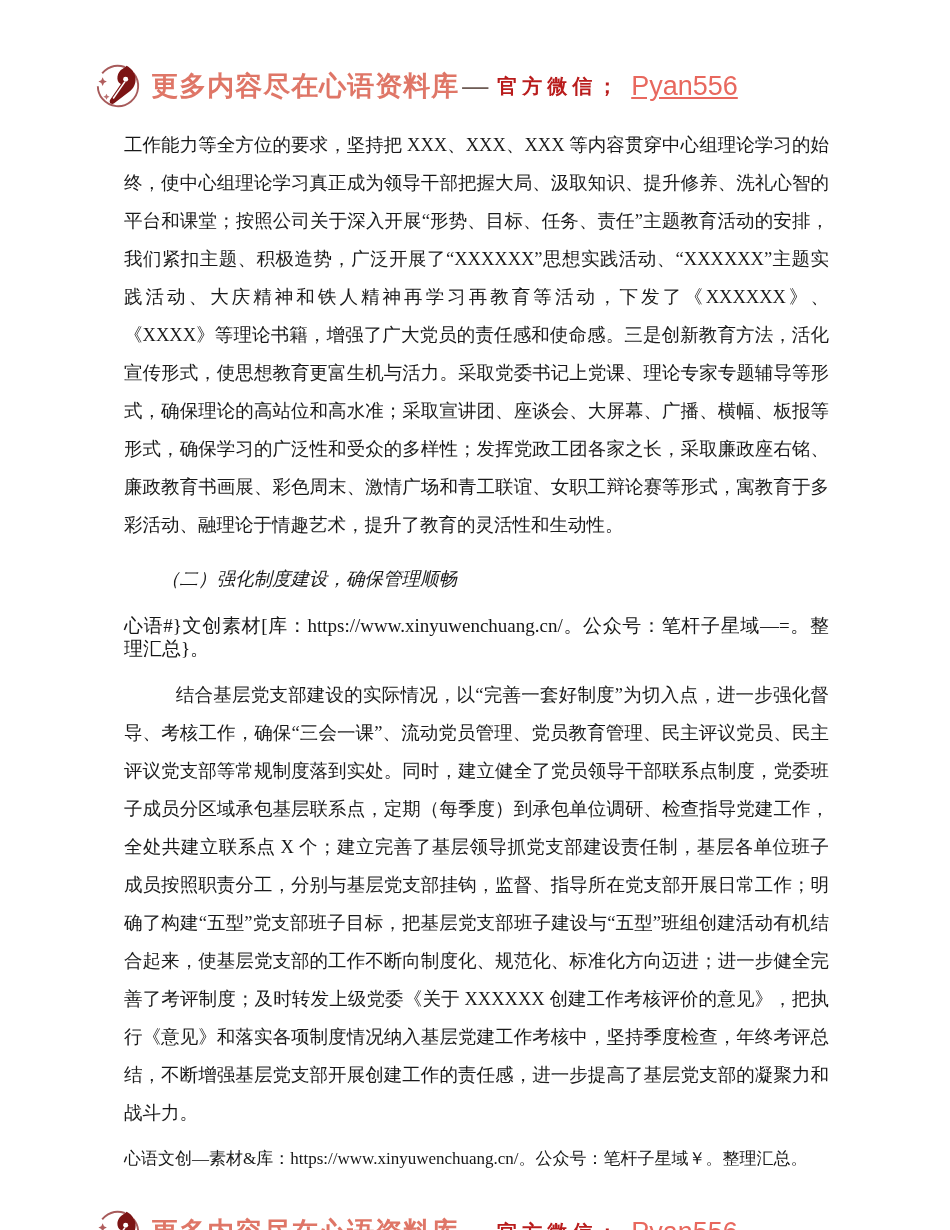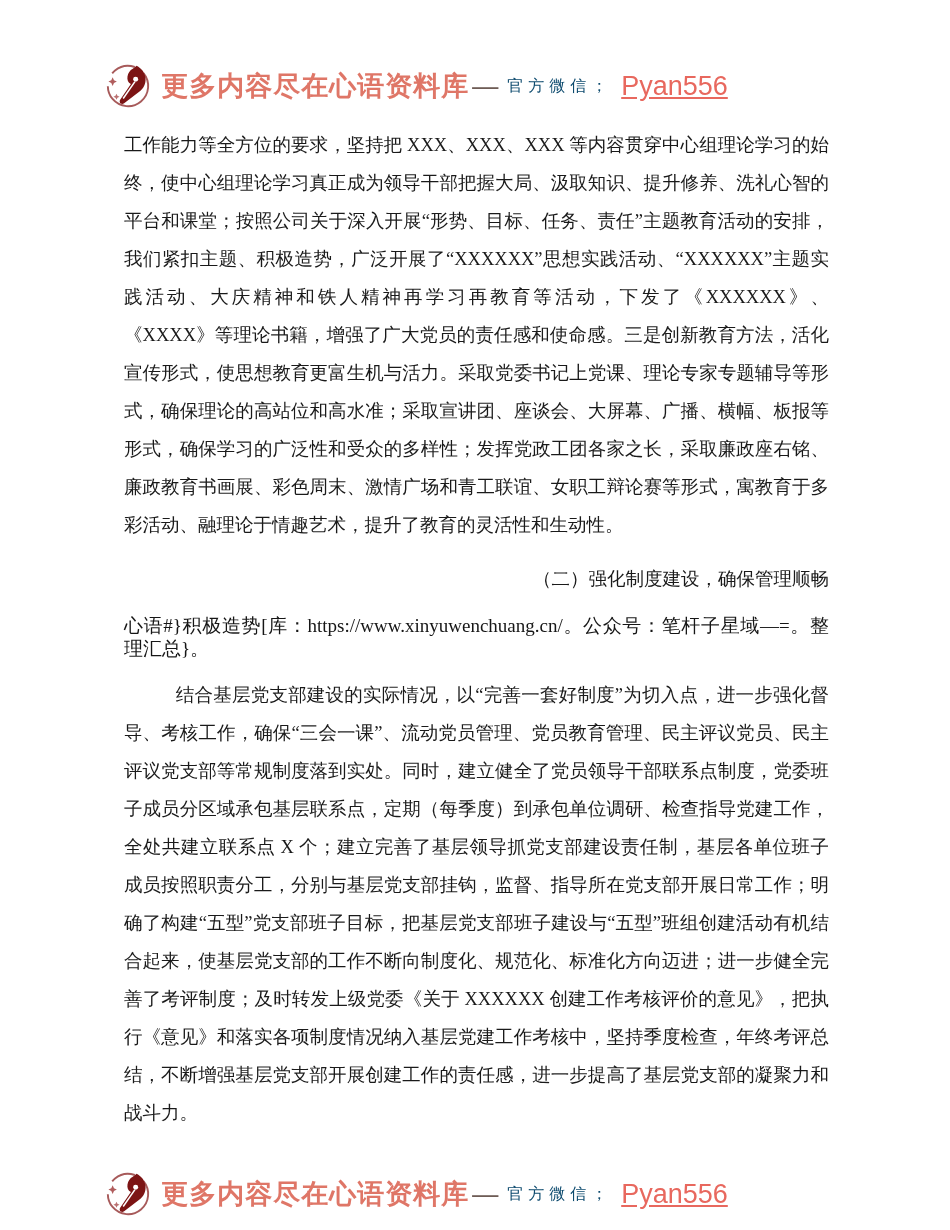--- a/index.html
+++ b/index.html
@@ -27,23 +27,23 @@
     letter-spacing: 1px;
     white-space: nowrap;
   }
   .bn-sep {
     font-size: 26px;
     font-weight: bold;
     color: #6e5c55;
     margin-left: -6px;
   }
   .bn-channel {
-    font-size: 16px;
-    font-weight: normal;
-    color: #0c4a6e;
+    font-size: 20px;
+    font-weight: bold;
+    color: #b91c1c;
     letter-spacing: 5px;
     white-space: nowrap;
   }
   .bn-id {
     font-family: "Liberation Sans", "DejaVu Sans", sans-serif;
     font-size: 27px;
     color: #e8685e;
     white-space: nowrap;
     text-decoration: underline;
   }
@@ -52,21 +52,22 @@
     width: 737px;
     margin: 16px 105px 0 108px;
     color: #1a1a1a;
     font-size: 18.5px;
     line-height: 38px;
     text-align: justify;
   }
   .content p { margin: 16px; }
   .p-heading {
     text-indent: 2em;
-    text-align: right;
+    text-align: left;
+    font-style: italic;
   }
   .p-indent { text-indent: 2.8em; }
   .wm {
     font-size: 19px;
     line-height: 23px;
     text-align: justify;
     margin: 3px 0 7px -4px;
     color: #161616;
   }
   .wm-bottom {
@@ -93,22 +94,23 @@
     </svg>
     <span class="bn-brand">更多内容尽在心语资料库</span>
     <span class="bn-sep">—</span>
     <span class="bn-channel">官方微信；</span>
     <span class="bn-id">Pyan556</span>
   </div>
 
   <div class="content">
     <p>工作能力等全方位的要求，坚持把 XXX、XXX、XXX 等内容贯穿中心组理论学习的始终，使中心组理论学习真正成为领导干部把握大局、汲取知识、提升修养、洗礼心智的平台和课堂；按照公司关于深入开展“形势、目标、任务、责任”主题教育活动的安排，我们紧扣主题、积极造势，广泛开展了“XXXXXX”思想实践活动、“XXXXXX”主题实践活动、大庆精神和铁人精神再学习再教育等活动，下发了《XXXXXX》、《XXXX》等理论书籍，增强了广大党员的责任感和使命感。三是创新教育方法，活化宣传形式，使思想教育更富生机与活力。采取党委书记上党课、理论专家专题辅导等形式，确保理论的高站位和高水准；采取宣讲团、座谈会、大屏幕、广播、横幅、板报等形式，确保学习的广泛性和受众的多样性；发挥党政工团各家之长，采取廉政座右铭、廉政教育书画展、彩色周末、激情广场和青工联谊、女职工辩论赛等形式，寓教育于多彩活动、融理论于情趣艺术，提升了教育的灵活性和生动性。</p>
     <p class="p-heading">（二）强化制度建设，确保管理顺畅</p>
-    <p class="wm">心语#}积极造势[库：https://www.xinyuwenchuang.cn/。公众号：笔杆子星域—=。整理汇总}。</p>
+    <p class="wm">心语#}文创素材[库：https://www.xinyuwenchuang.cn/。公众号：笔杆子星域—=。整理汇总}。</p>
     <p class="p-indent">结合基层党支部建设的实际情况，以“完善一套好制度”为切入点，进一步强化督导、考核工作，确保“三会一课”、流动党员管理、党员教育管理、民主评议党员、民主评议党支部等常规制度落到实处。同时，建立健全了党员领导干部联系点制度，党委班子成员分区域承包基层联系点，定期（每季度）到承包单位调研、检查指导党建工作，全处共建立联系点 X 个；建立完善了基层领导抓党支部建设责任制，基层各单位班子成员按照职责分工，分别与基层党支部挂钩，监督、指导所在党支部开展日常工作；明确了构建“五型”党支部班子目标，把基层党支部班子建设与“五型”班组创建活动有机结合起来，使基层党支部的工作不断向制度化、规范化、标准化方向迈进；进一步健全完善了考评制度；及时转发上级党委《关于 XXXXXX 创建工作考核评价的意见》，把执行《意见》和落实各项制度情况纳入基层党建工作考核中，坚持季度检查，年终考评总结，不断增强基层党支部开展创建工作的责任感，进一步提高了基层党支部的凝聚力和战斗力。</p>
+    <p class="wm wm-bottom">心语文创—素材&amp;库：https://www.xinyuwenchuang.cn/。公众号：笔杆子星域￥。整理汇总。</p>
   </div>
 
   <div class="banner banner-bottom">
     <svg width="48" height="48" viewBox="0 0 50 50">
       <circle cx="25" cy="25" r="21" fill="none" stroke="#8a2323" stroke-width="2" stroke-dasharray="80 14 26 12" opacity="0.75" transform="rotate(-40 25 25)"></circle>
       <path d="M34 4 C44 9 47 22 38 30 L21 43 C18 45 15 42 17 39 L28 23 C22 20 24 10 30 7 Z" fill="#7c1414"></path>
       <circle cx="33" cy="18" r="2.6" fill="#ffffff"></circle>
       <path d="M32.2 20.5 L20 38" stroke="#ffffff" stroke-width="1.6"></path>
       <path d="M9 16 l1.4 3 l3 1.4 l-3 1.4 L9 25 l-1.4 -3.2 l-3 -1.4 l3 -1.4 Z" fill="#9c3434" opacity="0.8"></path>
       <path d="M13 33 l1 2.2 l2.2 1 l-2.2 1 L13 39.4 l-1 -2.2 l-2.2 -1 l2.2 -1 Z" fill="#9c3434" opacity="0.7"></path>

